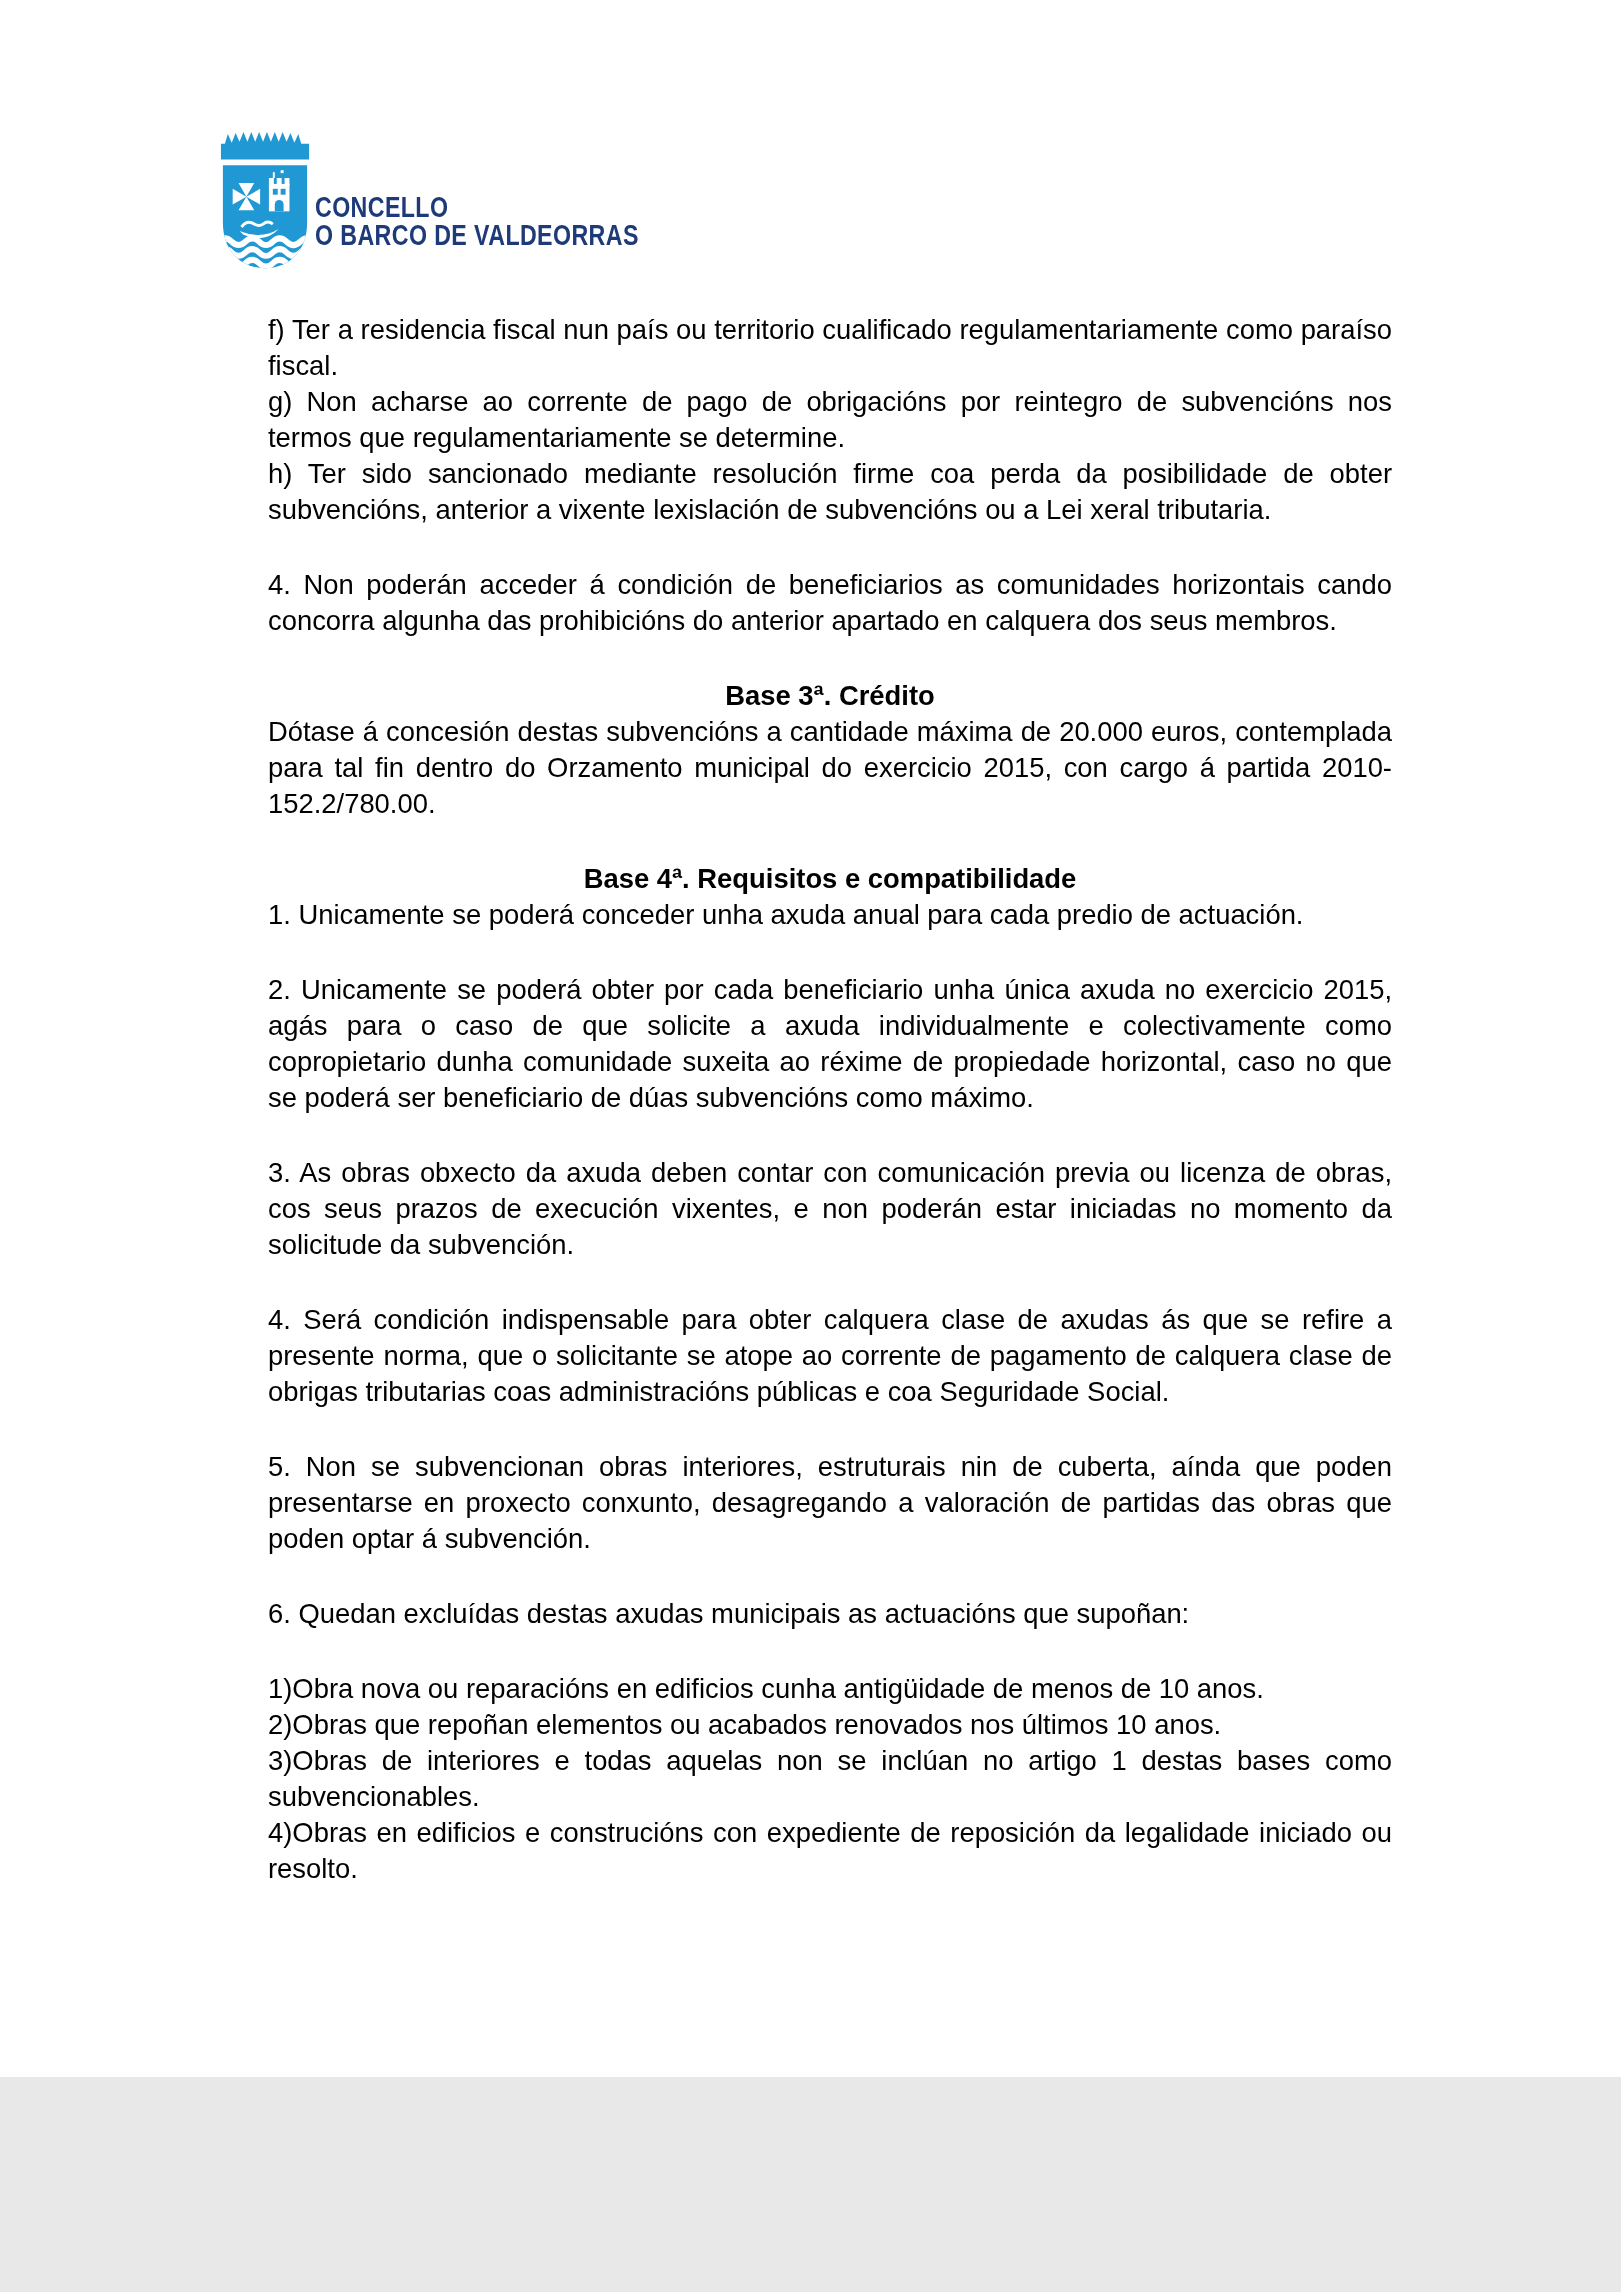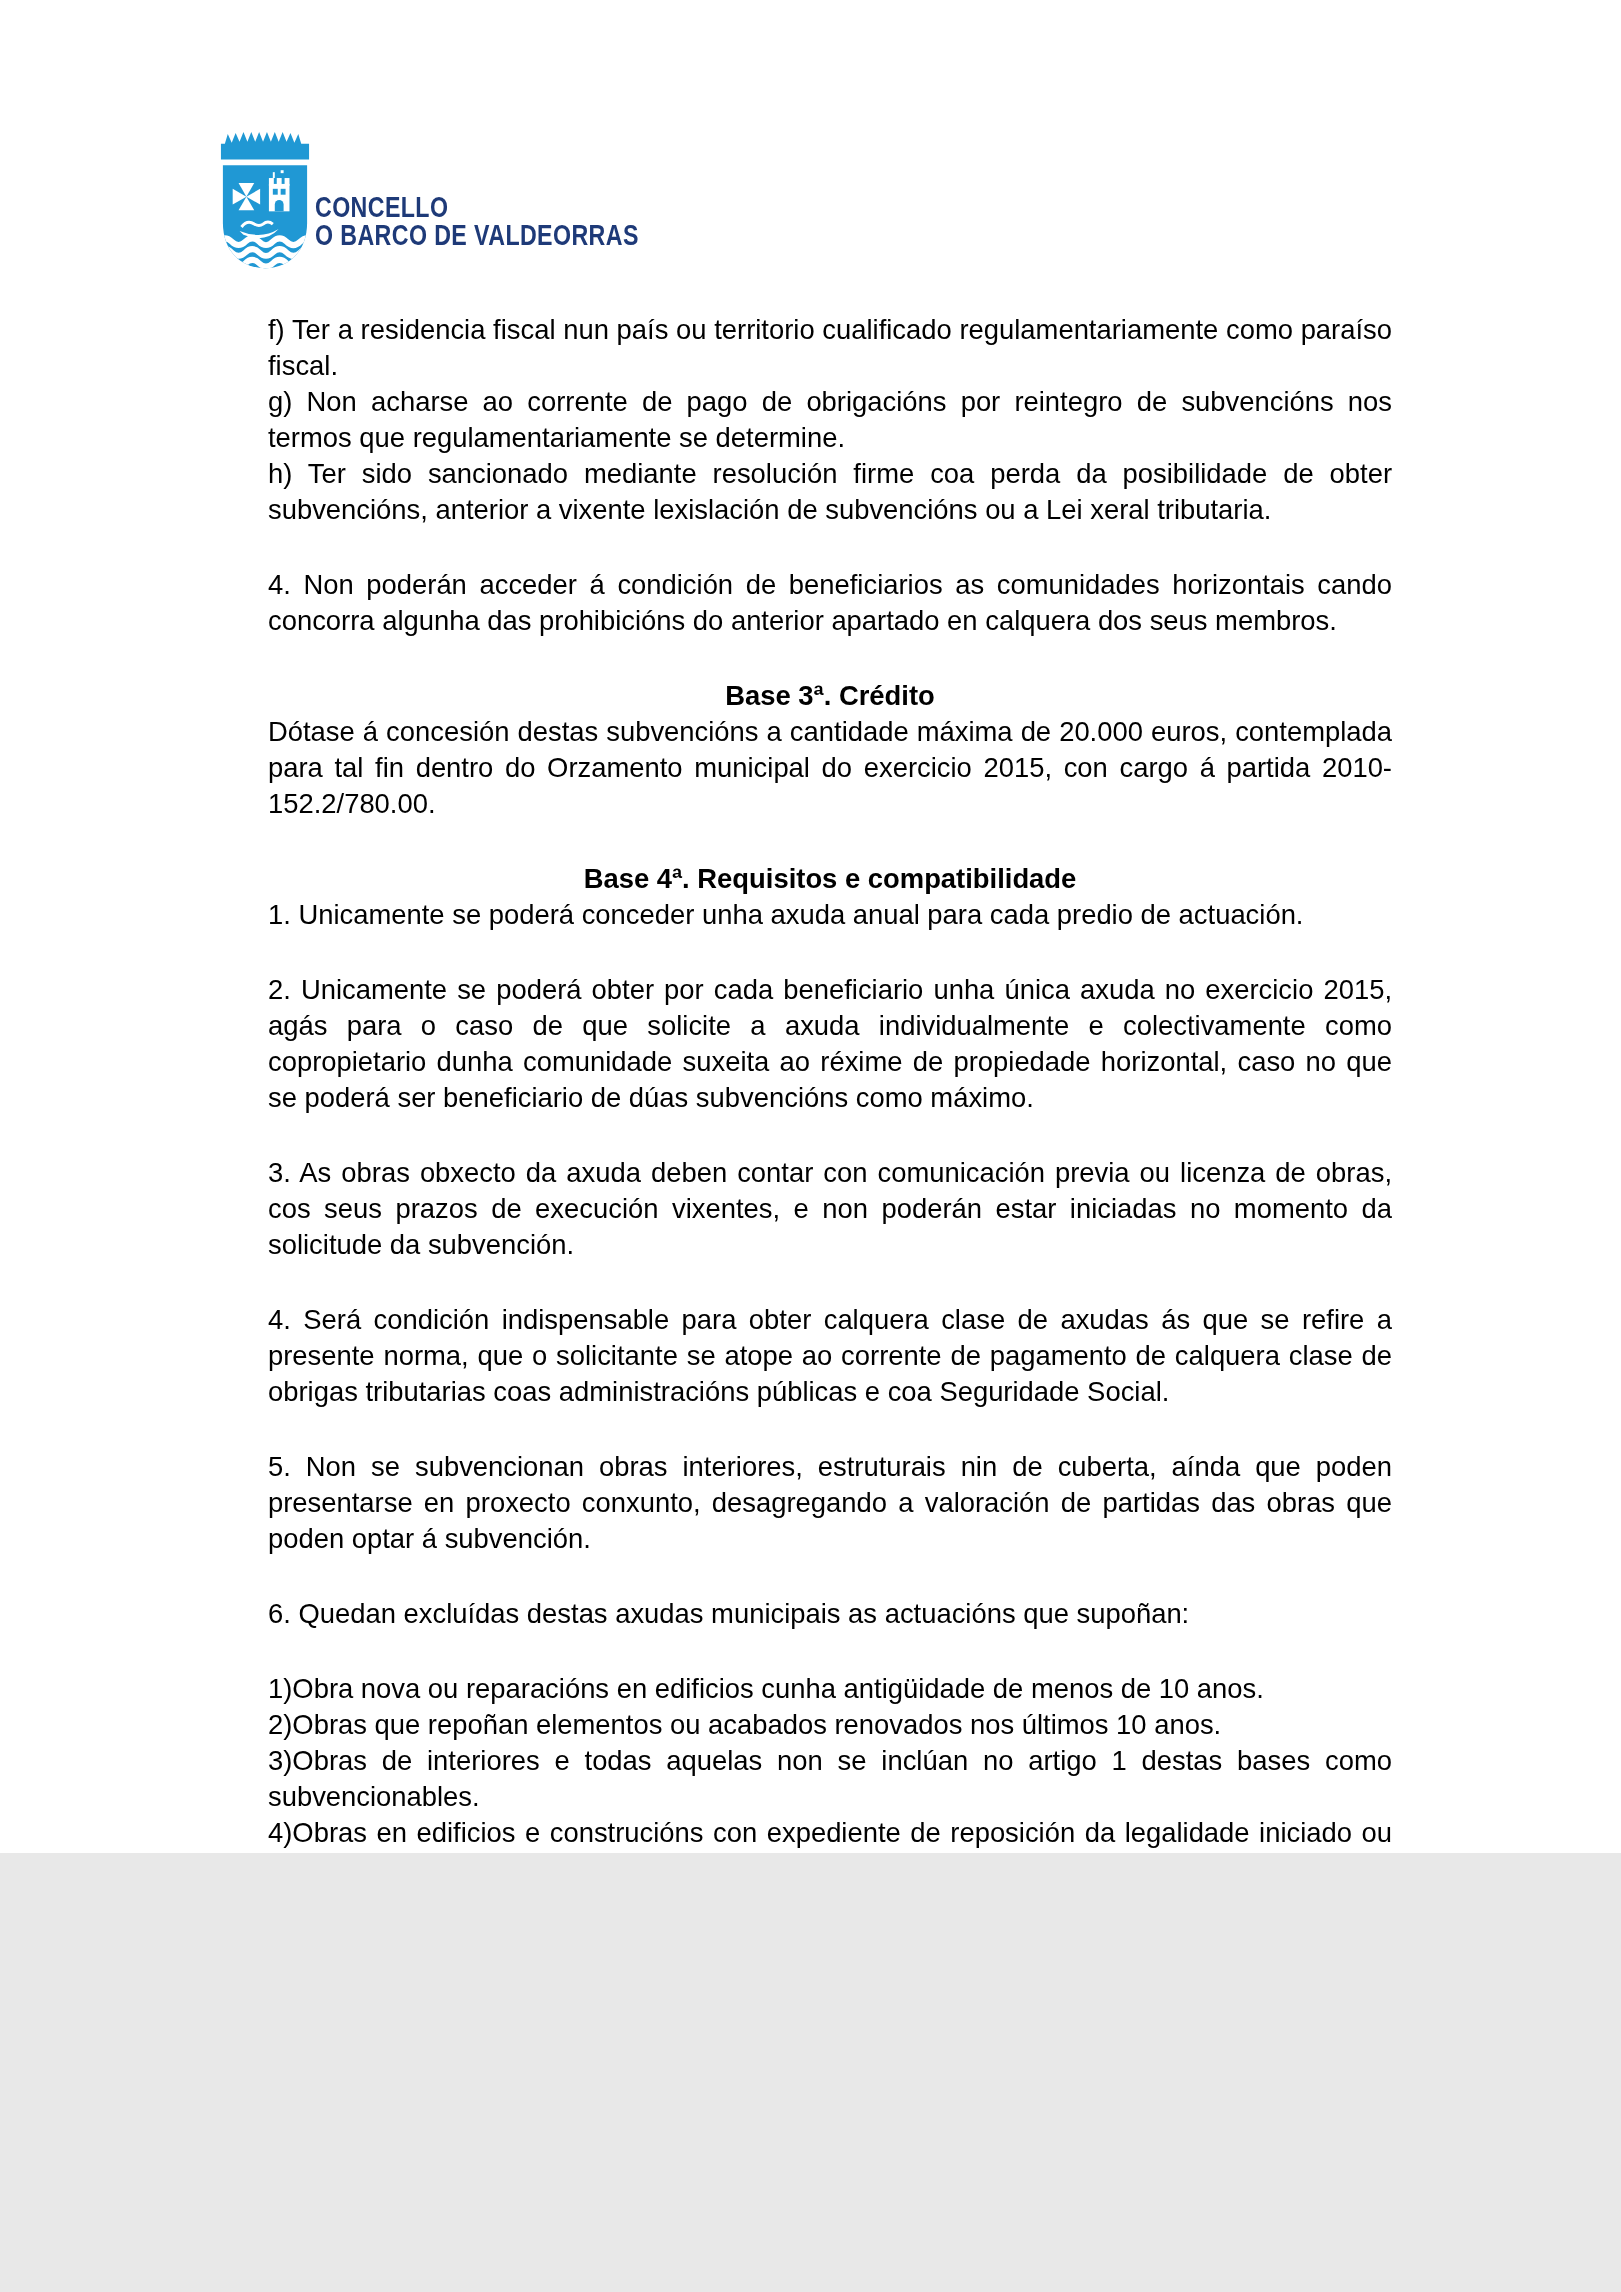--- a/index.html
+++ b/index.html
@@ -1,20 +1,20 @@
 <!DOCTYPE html>
 <html lang="gl"><head>
 <meta charset="utf-8">
 <style>
   * { margin: 0; padding: 0; box-sizing: border-box; }
   html, body { background: #e8e8e8; }
   .page {
     position: relative;
     width: 1621px;
-    height: 1853px;
+    height: 2077px;
     margin: 0 auto;
     background: #ffffff;
     font-family: "Liberation Sans", sans-serif;
     color: #000000;
     overflow: hidden;
     text-decoration: underline;
   }
   
   .logo {
     position: absolute;

